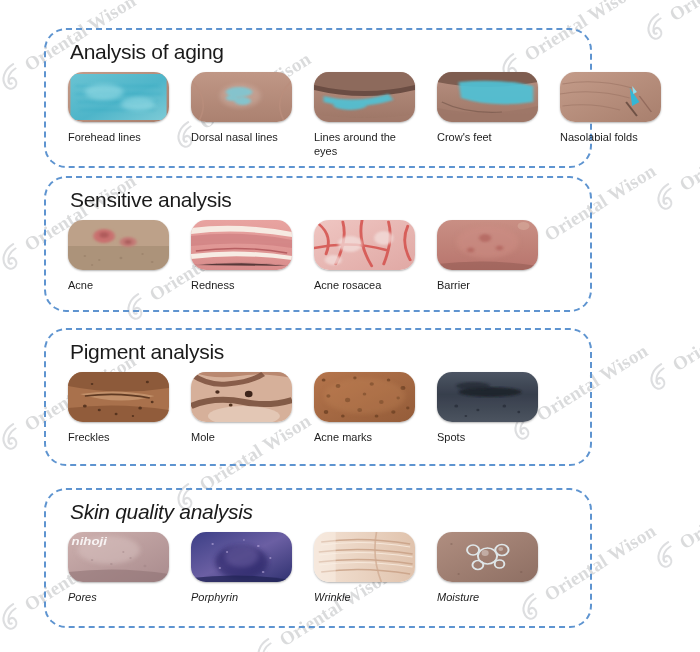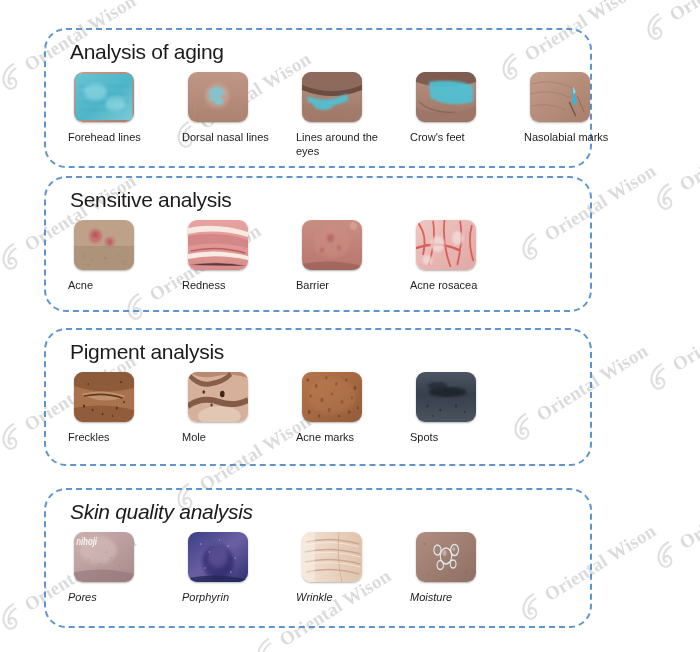--- a/index.html
+++ b/index.html
@@ -61,26 +61,25 @@
     padding:8px 0 0 22px;
     box-sizing:border-box;
   }
   .item{
     display:flex;
     flex-direction:column;
     align-items:flex-start;
     margin-right:22px;
   }
   .thumb{
-    width:60px;height:50px;
-    border-radius:9px;
+    width:101px;height:50px;
+    border-radius:15px;
     box-shadow:0 1px 2px rgba(0,0,0,.30);
     overflow:hidden;
     position:relative;
-    margin-left:6px;
   }
   .thumb svg{display:block;width:100%;height:100%;}
   .caption{
     margin-top:9px;
     font-size:11px;
     color:#1d1d1d;
     line-height:1.25;
     width:92px;
     font-family:"Liberation Sans", sans-serif;
   }
@@ -393,21 +392,21 @@
               <path d="M2 12 Q30 6 60 16"></path>
                 <path d="M0 22 Q28 16 58 26"></path>
                 <path d="M2 34 Q26 30 50 38"></path>
             </g>
             <path d="M58 16 L66 30 L60 34 Z" fill="#33b7d6"></path>
             <path d="M60 14 L64 20 L61 22 Z" fill="#8fe0ef"></path>
             <path d="M55 30 L64 44" stroke="#6f5246" stroke-width="1.6" fill="none"></path>
             <path d="M66 24 L76 40" stroke="#866053" stroke-width="1.2" fill="none" opacity=".7"></path>
           </svg>
         </div>
-        <div class="caption">Nasolabial marks</div>
+        <div class="caption">Nasolabial folds</div>
       </div>
 
     </div>
   </div>
 
   <div class="section" id="sec-1">
     <div class="section-title">Sensitive analysis</div>
     <div class="items">
 
       <div class="item">
@@ -447,54 +446,54 @@
                 <path d="M0 45 Q42 40 84 46"></path>
             </g>
           </svg>
         </div>
         <div class="caption">Redness</div>
       </div>
 
       <div class="item">
         <div class="thumb">
           <svg viewBox="0 0 84 50" preserveAspectRatio="none">
-            <rect width="84" height="50" fill="url(#gBarrier)"></rect>
-            <ellipse cx="42" cy="22" rx="26" ry="16" fill="#cd8d83" opacity=".55" filter="url(#blur2)"></ellipse>
-            <g fill="#b0625c" opacity=".7" filter="url(#blur1)">
-              <ellipse cx="40" cy="18" rx="5" ry="4"></ellipse>
-                <ellipse cx="52" cy="28" rx="3" ry="2.5"></ellipse>
-              <ellipse cx="28" cy="30" rx="3" ry="2.5"></ellipse>
-            </g>
-            <path d="M0 44 Q42 38 84 46 L84 50 H0 Z" fill="#8e574f" opacity=".5"></path>
-            <ellipse cx="72" cy="6" rx="5" ry="4" fill="#d9b1a2" opacity=".5"></ellipse>
-          </svg>
-        </div>
-        <div class="caption">Barrier</div>
-      </div>
-
-      <div class="item">
-        <div class="thumb">
-          <svg viewBox="0 0 84 50" preserveAspectRatio="none">
             <rect width="84" height="50" fill="url(#gRosacea)"></rect>
             <g stroke="#d4504c" stroke-width="2.4" fill="none" opacity=".85" stroke-linecap="round">
               <path d="M4 4 Q16 16 10 34"></path>
               <path d="M24 2 Q28 20 18 44"></path>
               <path d="M40 0 Q36 22 48 46"></path>
               <path d="M62 2 Q66 20 58 44"></path>
               <path d="M78 6 Q72 22 80 40"></path>
               <path d="M0 28 Q30 20 60 30"></path>
             </g>
             <g fill="#f3dedb" opacity=".75" filter="url(#blur1)">
               <ellipse cx="30" cy="24" rx="10" ry="8"></ellipse>
                 <ellipse cx="58" cy="18" rx="8" ry="7"></ellipse>
               <ellipse cx="16" cy="40" rx="7" ry="5"></ellipse>
             </g>
           </svg>
         </div>
         <div class="caption">Acne rosacea</div>
+      </div>
+
+      <div class="item">
+        <div class="thumb">
+          <svg viewBox="0 0 84 50" preserveAspectRatio="none">
+            <rect width="84" height="50" fill="url(#gBarrier)"></rect>
+            <ellipse cx="42" cy="22" rx="26" ry="16" fill="#cd8d83" opacity=".55" filter="url(#blur2)"></ellipse>
+            <g fill="#b0625c" opacity=".7" filter="url(#blur1)">
+              <ellipse cx="40" cy="18" rx="5" ry="4"></ellipse>
+                <ellipse cx="52" cy="28" rx="3" ry="2.5"></ellipse>
+              <ellipse cx="28" cy="30" rx="3" ry="2.5"></ellipse>
+            </g>
+            <path d="M0 44 Q42 38 84 46 L84 50 H0 Z" fill="#8e574f" opacity=".5"></path>
+            <ellipse cx="72" cy="6" rx="5" ry="4" fill="#d9b1a2" opacity=".5"></ellipse>
+          </svg>
+        </div>
+        <div class="caption">Barrier</div>
       </div>
 
     </div>
   </div>
 
   <div class="section" id="sec-2">
     <div class="section-title">Pigment analysis</div>
     <div class="items">
 
       <div class="item">

